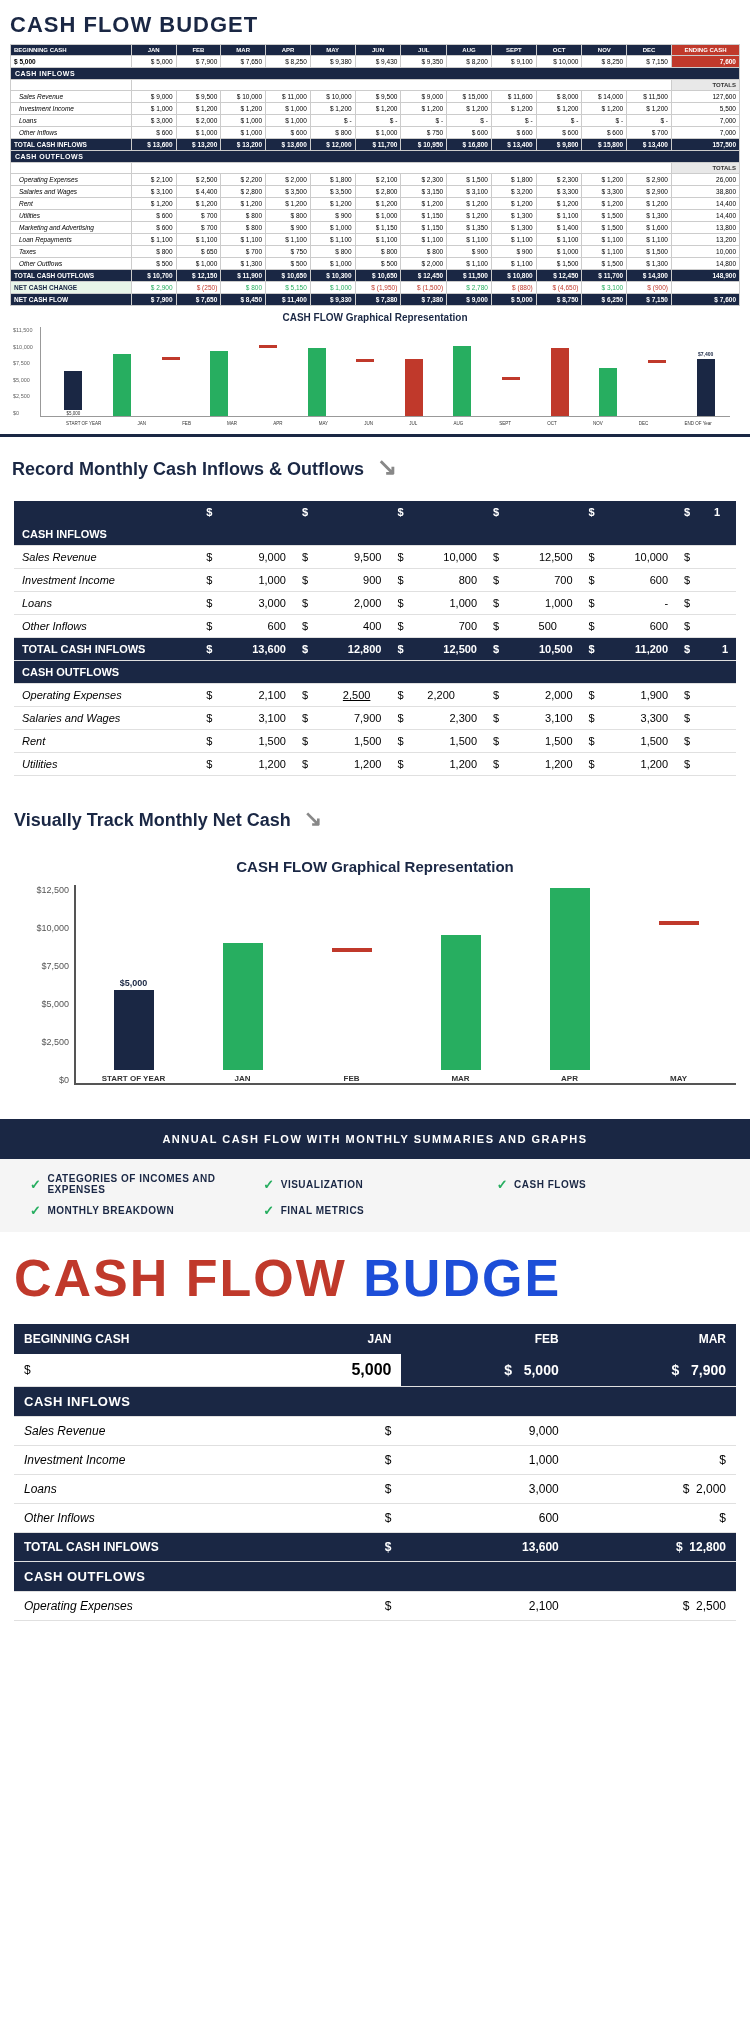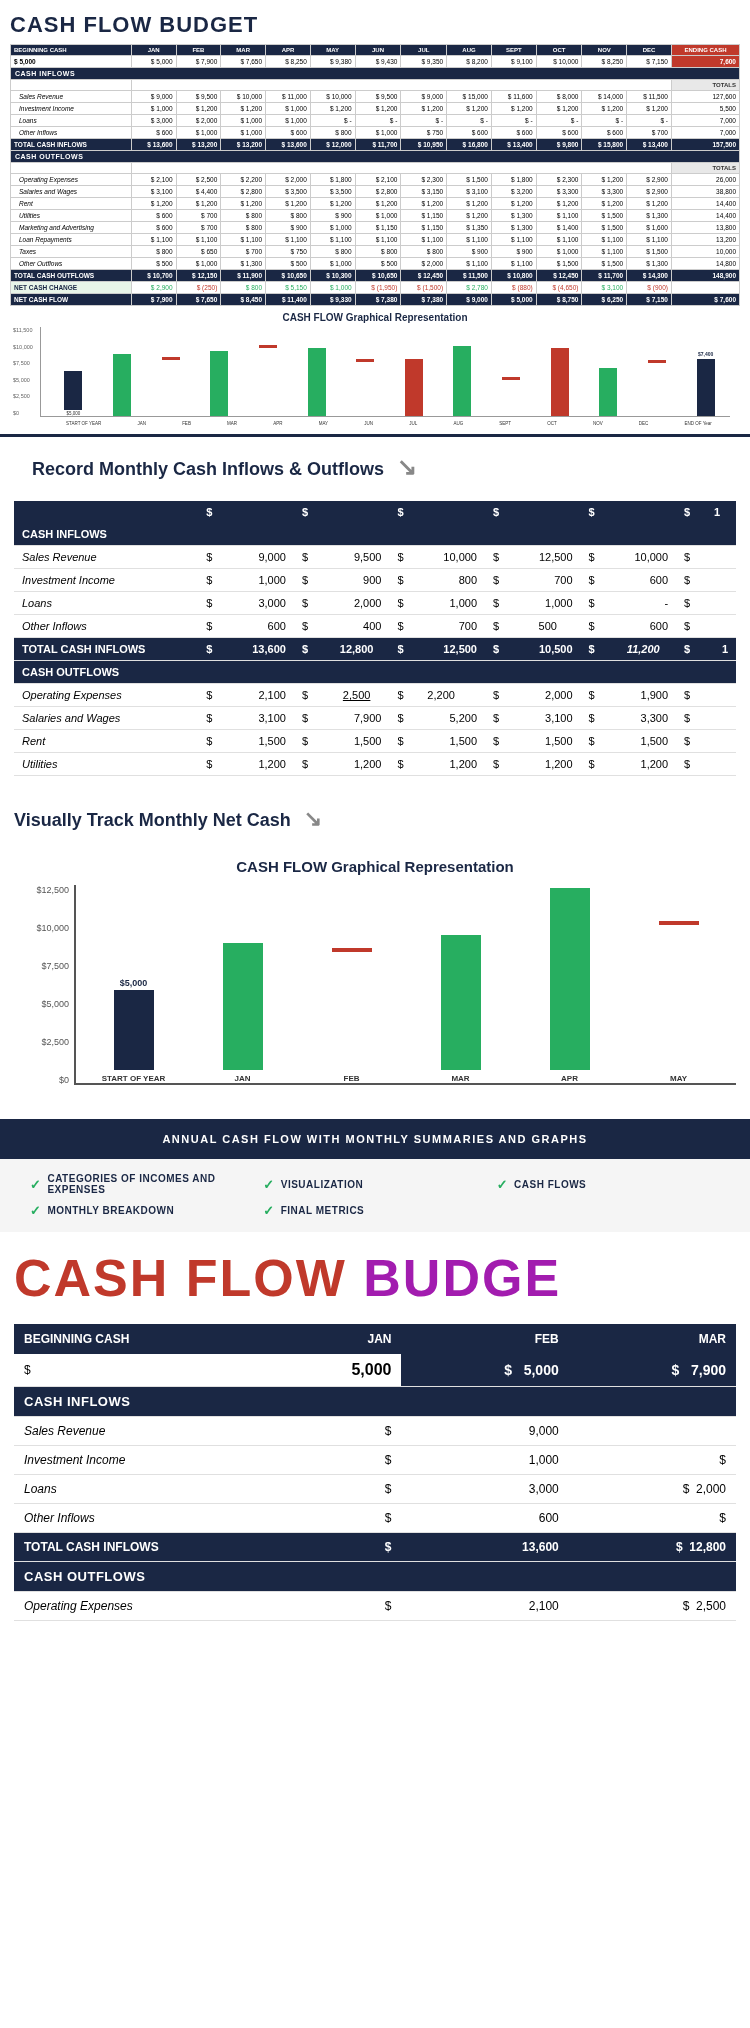--- a/index.html
+++ b/index.html
@@ -56,21 +56,21 @@
       text-align: center;
       font-size: 10px;
       font-weight: bold;
       color: #1a2744;
       margin-bottom: 4px;
     }
 
     
     .feature-section {
       background: #fff;
-      padding: 16px 32px 10px;
+      padding: 16px 12px 10px;
     }
     .feature-title {
       font-size: 18px;
       font-weight: 700;
       color: #1a2744;
       margin-bottom: 10px;
     }
 
     
     .mini-table-section {
@@ -782,27 +782,27 @@
         <td style="text-align:right;">600</td>
         <td>$</td>
         <td></td>
       </tr>
 
       <tr class="total-row">
         <td>TOTAL CASH INFLOWS</td>
         <td>$</td>
         <td style="text-align:right;">13,600</td>
         <td>$</td>
-        <td style="text-align:center;">12,800</td>
+        <td style="text-align:right;">12,800</td>
         <td>$</td>
         <td style="text-align:right;">12,500</td>
         <td>$</td>
         <td style="text-align:right;">10,500</td>
         <td>$</td>
-        <td style="text-align:center;font-style:italic;">11,200</td>
+        <td style="text-align:right;">11,200</td>
         <td>$</td>
         <td style="text-align:right;">1</td>
       </tr>
 
       <tr class="section-hdr">
         <td colspan="13">CASH OUTFLOWS</td>
       </tr>
 
       <tr>
         <td class="sub-label">Operating Expenses</td>
@@ -820,21 +820,21 @@
         <td></td>
       </tr>
 
       <tr>
         <td class="sub-label">Salaries and Wages</td>
         <td>$</td>
         <td style="text-align:right;">3,100</td>
         <td>$</td>
         <td style="text-align:right;">7,900</td>
         <td>$</td>
-        <td style="text-align:right;">5,200</td>
+        <td style="text-align:right;">2,300</td>
         <td>$</td>
         <td style="text-align:right;">3,100</td>
         <td>$</td>
         <td style="text-align:right;">3,300</td>
         <td>$</td>
         <td></td>
       </tr>
 
       <tr>
         <td class="sub-label">Rent</td>
@@ -951,21 +951,21 @@
   <div class="feature-item">
     <span class="check-icon">✓</span>
     <span>FINAL METRICS</span>
   </div>
 </div>
 
 <div class="zoom-section">
   <div class="big-title">
     <span style="color:#c0392b;">CASH FLOW</span>
     <span style="color:#1a2744;"> </span>
-    <span style="color:#a21caf;">BUDGE</span>
+    <span style="color:#1d4ed8;">BUDGE</span>
   </div>
 
   <table class="zoom-table">
     <thead>
       <tr>
         <th style="width:35%;">BEGINNING CASH</th>
         <th class="num-col">JAN</th>
         <th class="num-col">FEB</th>
         <th class="num-col">MAR</th>
       </tr>

